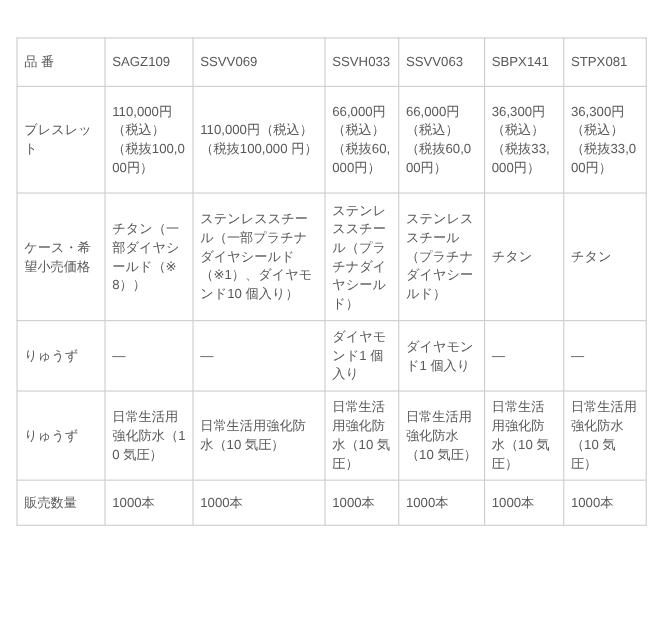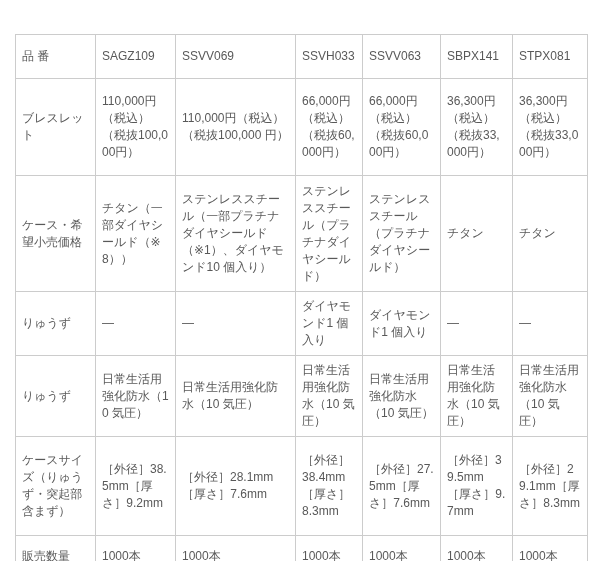--- a/index.html
+++ b/index.html
@@ -104,29 +104,20 @@
       </tr>
       <tr class="r-water">
         <td>りゅうず</td>
         <td>日常生活用強化防水（10 気圧）</td>
         <td>日常生活用強化防水（10 気圧）</td>
         <td>日常生活用強化防水（10 気圧）</td>
         <td>日常生活用強化防水（10 気圧）</td>
         <td>日常生活用強化防水（10 気圧）</td>
         <td>日常生活用強化防水（10 気圧）</td>
       </tr>
-      <tr class="r-size">
-        <td>ケースサイズ（りゅうず・突起部含まず）</td>
-        <td>［外径］38.5mm［厚さ］9.2mm</td>
-        <td>［外径］28.1mm［厚さ］7.6mm</td>
-        <td>［外径］38.4mm［厚さ］8.3mm</td>
-        <td>［外径］27.5mm［厚さ］7.6mm</td>
-        <td>［外径］39.5mm［厚さ］9.7mm</td>
-        <td>［外径］29.1mm［厚さ］8.3mm</td>
-      </tr>
       <tr class="r-qty">
         <td>販売数量</td>
         <td>1000本</td>
         <td>1000本</td>
         <td>1000本</td>
         <td>1000本</td>
         <td>1000本</td>
         <td>1000本</td>
       </tr>
 

